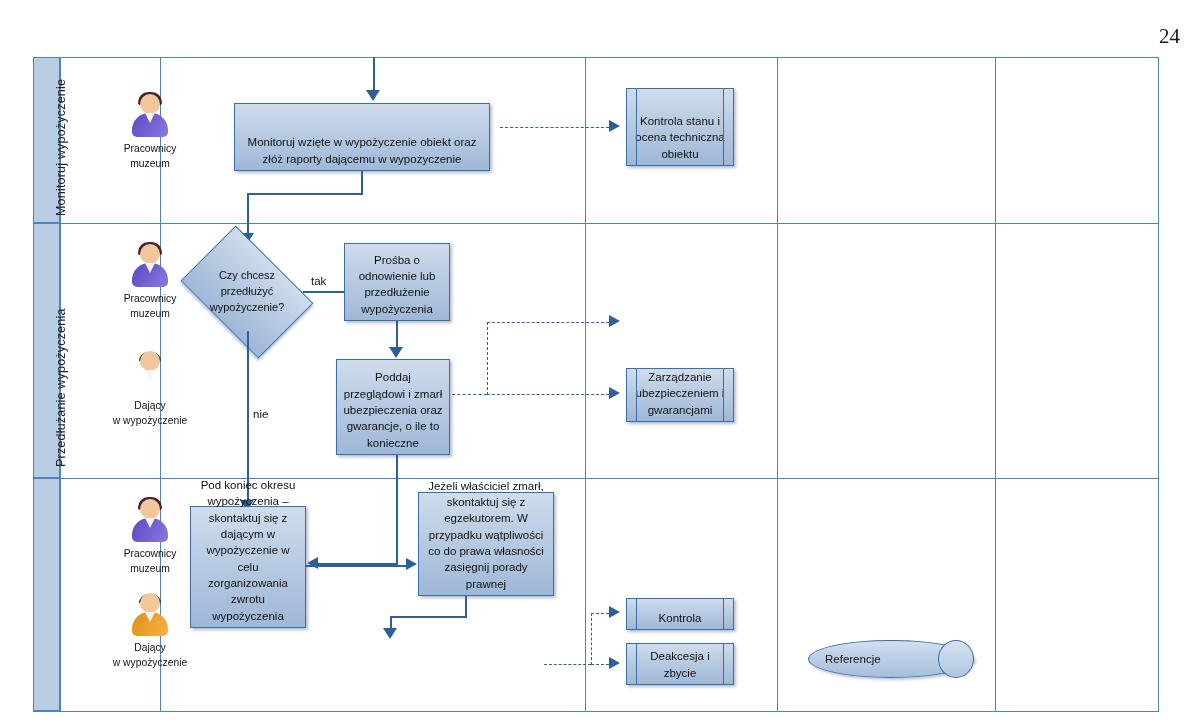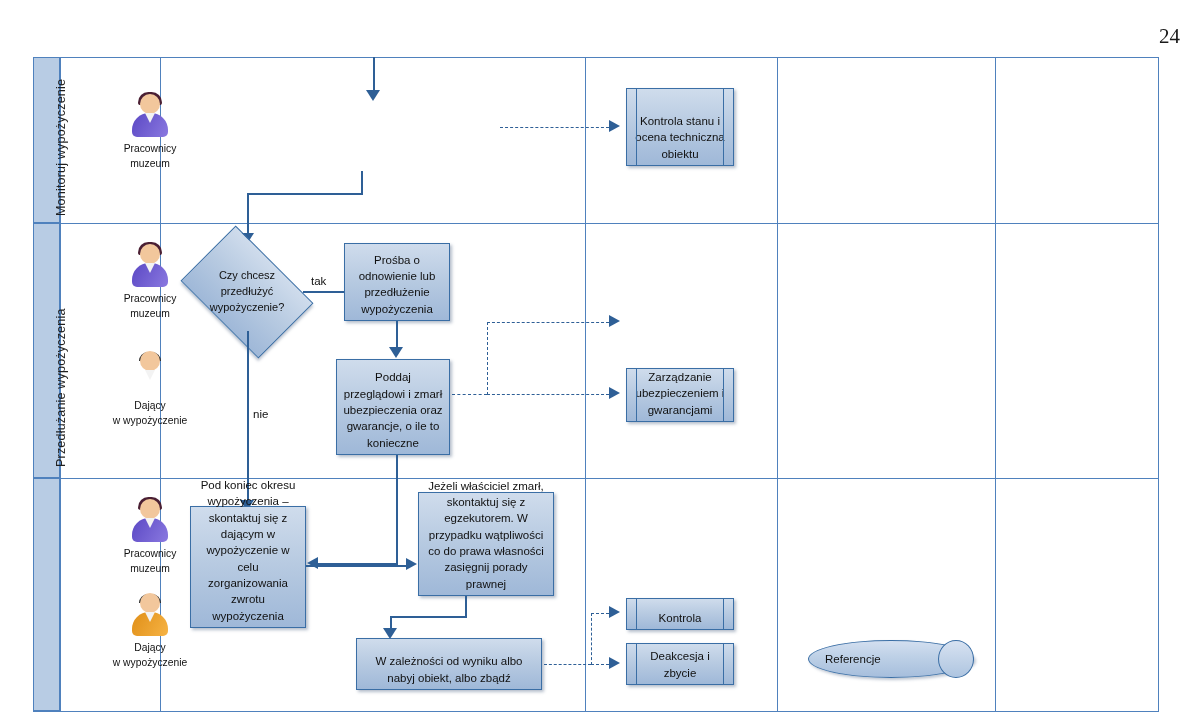--- a/index.html
+++ b/index.html
@@ -119,20 +119,23 @@
       <div class="head" style="background:#f2c79c;"></div>
       <div class="body" style="background:linear-gradient(120deg,#5b48c4,#8a79e0);"></div>
       <div class="collar"></div>
     </div>
     <div class="lbl">
       <span>Pracownicy</span><br>
       <span>muzeum</span>
     </div>
   </div>
 
+  <div class="shape proc" style="left:234px;top:103px;width:256px;height:68px;">
+    <span>Monitoruj wzięte w wypożyczenie obiekt oraz złóż raporty dającemu w wypożyczenie</span>
+  </div>
 
   <div class="conn v" style="left:373px;top:57px;height:35px;"></div>
   <div class="arrow down" style="left:366px;top:90px;"></div>
 
   <div class="shape proc pre" style="left:626px;top:88px;width:108px;height:78px;">
     <span>Kontrola stanu i ocena techniczna obiektu</span>
   </div>
   <div class="dash-h" style="left:500px;top:127px;width:109px;"></div>
   <div class="arrow right" style="left:609px;top:120px;"></div>
 
@@ -241,23 +244,20 @@
   </div>
 
   <div class="conn h" style="left:306px;top:565px;width:101px;"></div>
   <div class="arrow right" style="left:406px;top:558px;"></div>
 
   <div class="conn v" style="left:465px;top:596px;height:22px;"></div>
   <div class="conn h" style="left:390px;top:616px;width:77px;"></div>
   <div class="conn v" style="left:390px;top:616px;height:16px;"></div>
   <div class="arrow down" style="left:383px;top:628px;"></div>
 
-  <div class="shape proc" style="left:356px;top:638px;width:186px;height:52px;">
-    <span>W zależności od wyniku albo nabyj obiekt, albo zbądź</span>
-  </div>
 
   <div class="shape proc pre" style="left:626px;top:598px;width:108px;height:32px;">
     <span>Kontrola</span>
   </div>
   <div class="shape proc pre" style="left:626px;top:643px;width:108px;height:42px;">
     <span>Deakcesja i zbycie</span>
   </div>
 
   <div class="dash-h" style="left:544px;top:664px;width:47px;"></div>
   <div class="dash-v" style="left:591px;top:613px;height:52px;"></div>

